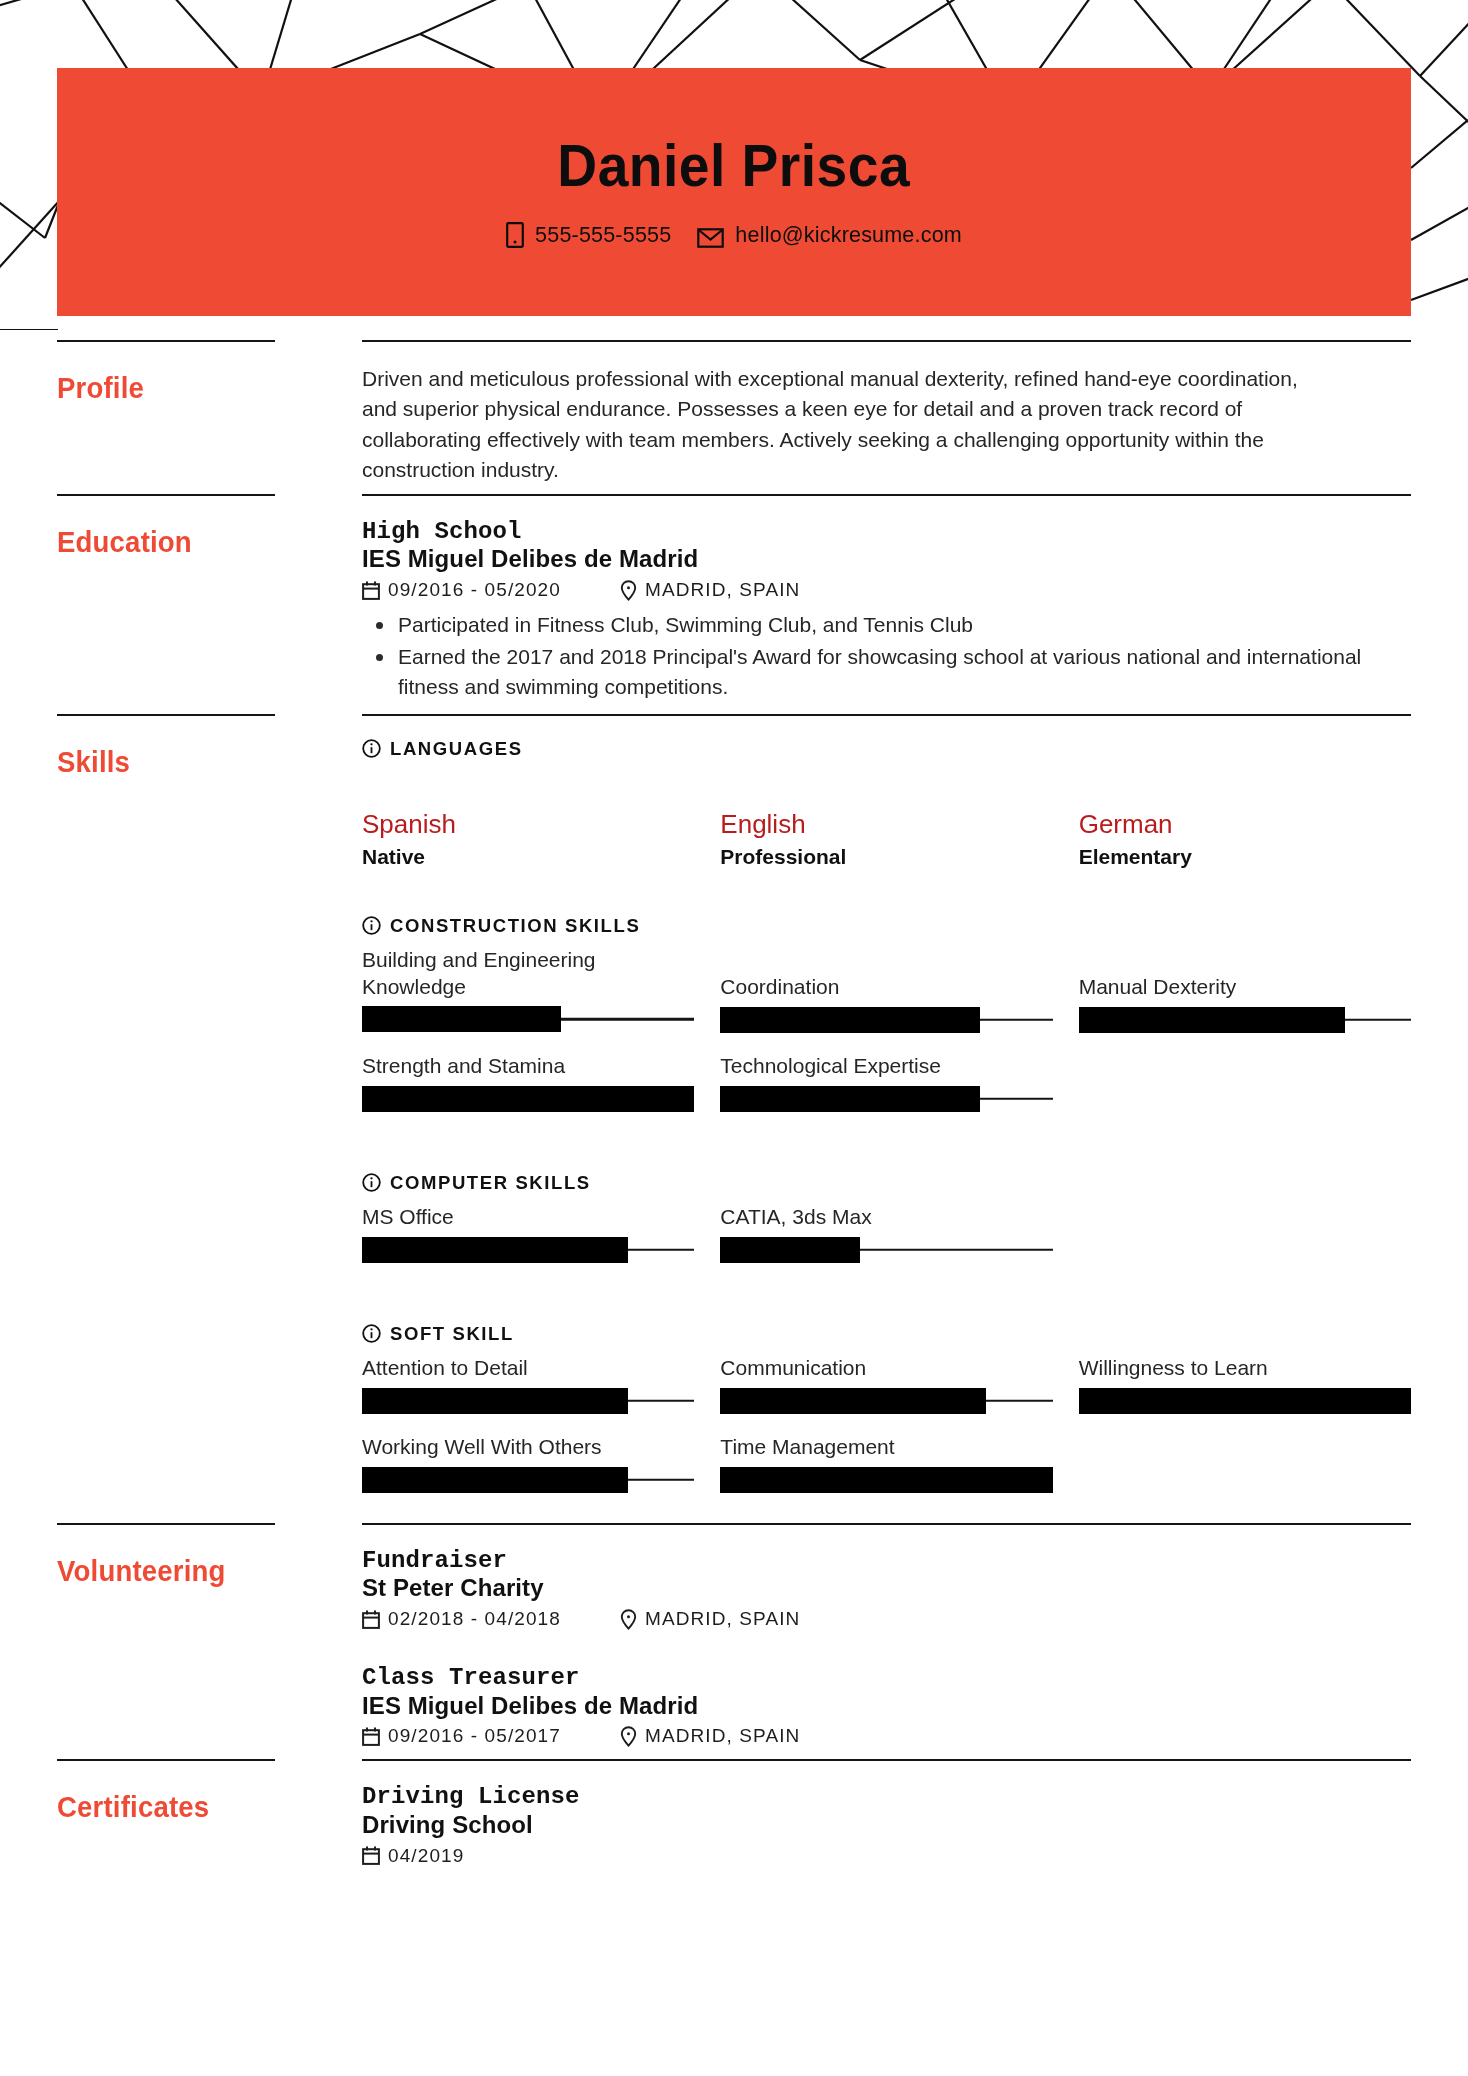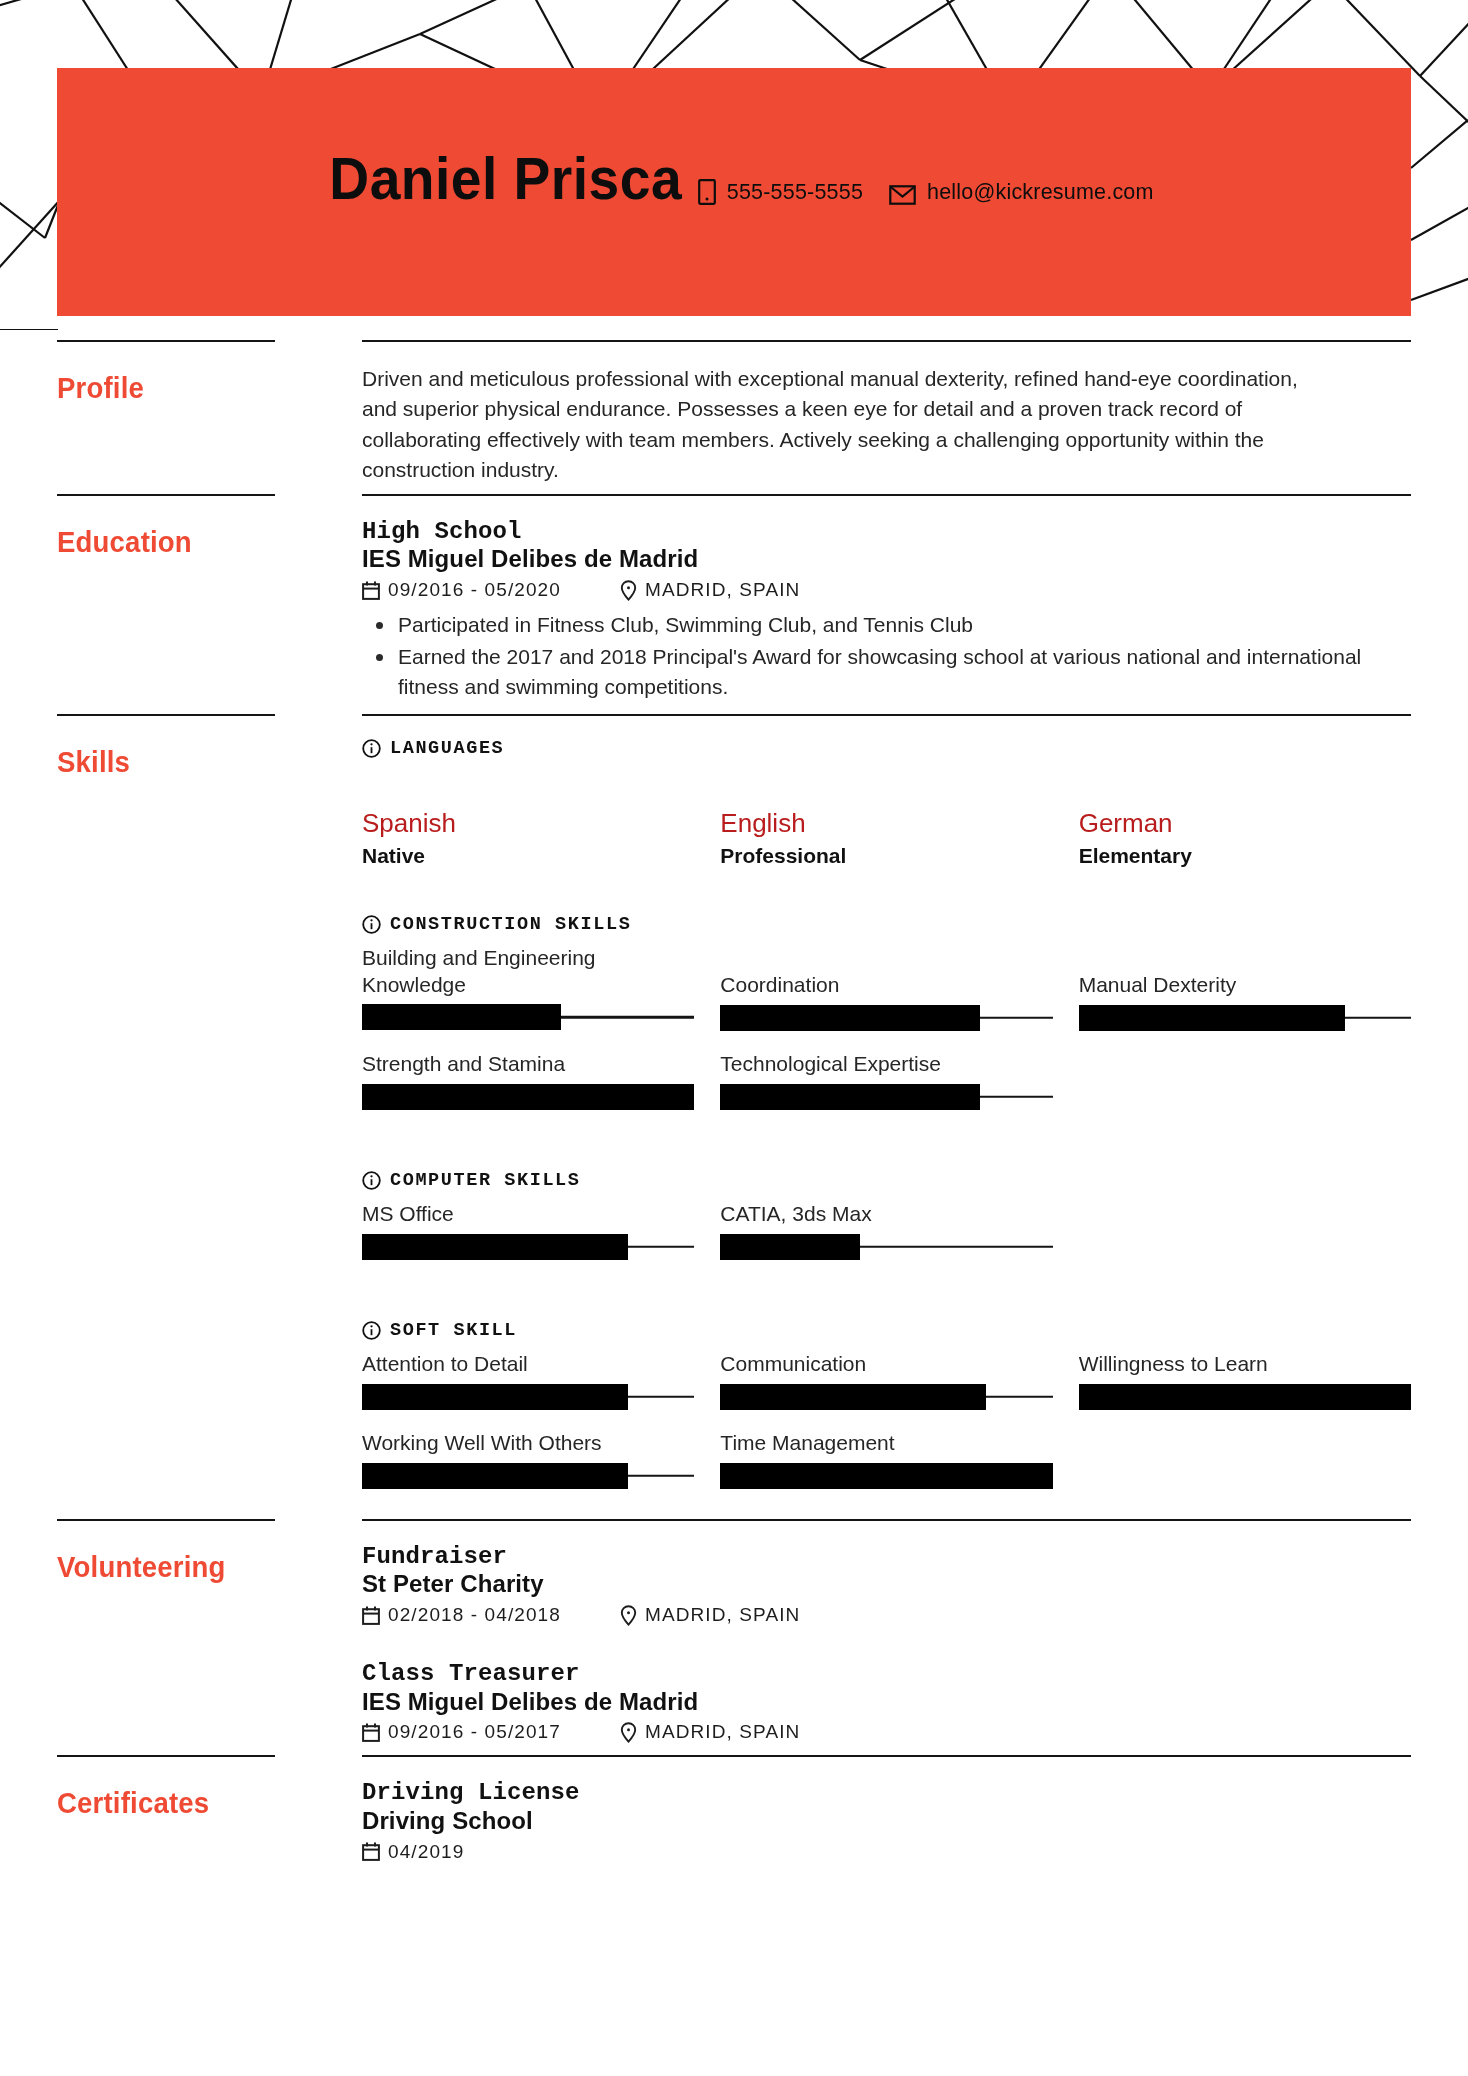--- a/index.html
+++ b/index.html
@@ -31,21 +31,21 @@
   
   .banner {
     position: absolute;
     left: 57px;
     top: 68px;
     width: 1354px;
     height: 248px;
     background: #ef4a34;
     box-sizing: border-box;
     display: flex;
-    flex-direction: row;
+    flex-direction: column;
     align-items: center;
     justify-content: center;
   }
   .name {
     font-family: "Liberation Sans Narrow", "Liberation Sans", sans-serif;
     font-weight: bold;
     font-size: 60px;
     letter-spacing: 0.5px;
     color: #0d0d0d;
     line-height: 1;
@@ -178,21 +178,21 @@
   
   .skill-group { margin-bottom: 44px; }
   .skill-group:last-child { margin-bottom: 6px; }
   .group-head {
     display: flex;
     align-items: center;
     gap: 9px;
     margin-bottom: 6px;
   }
   .group-head-label {
-    font-family: Liberation Mono, monospace;
+    font-family: Liberation Sans, sans-serif;
     font-weight: bold;
     font-size: 18.5px;
     letter-spacing: 1.6px;
     color: #111;
   }
   .grid3 {
     display: grid;
     grid-template-columns: repeat(3, 1fr);
     column-gap: 26px;
     row-gap: 0px;

